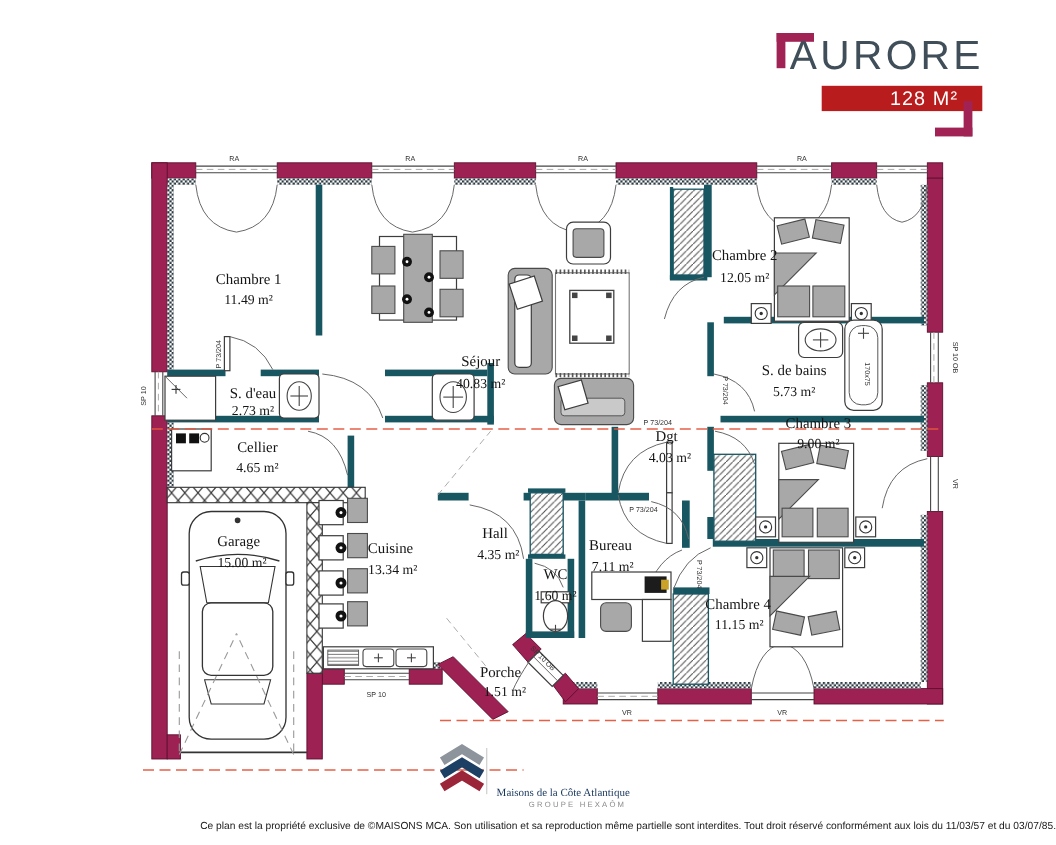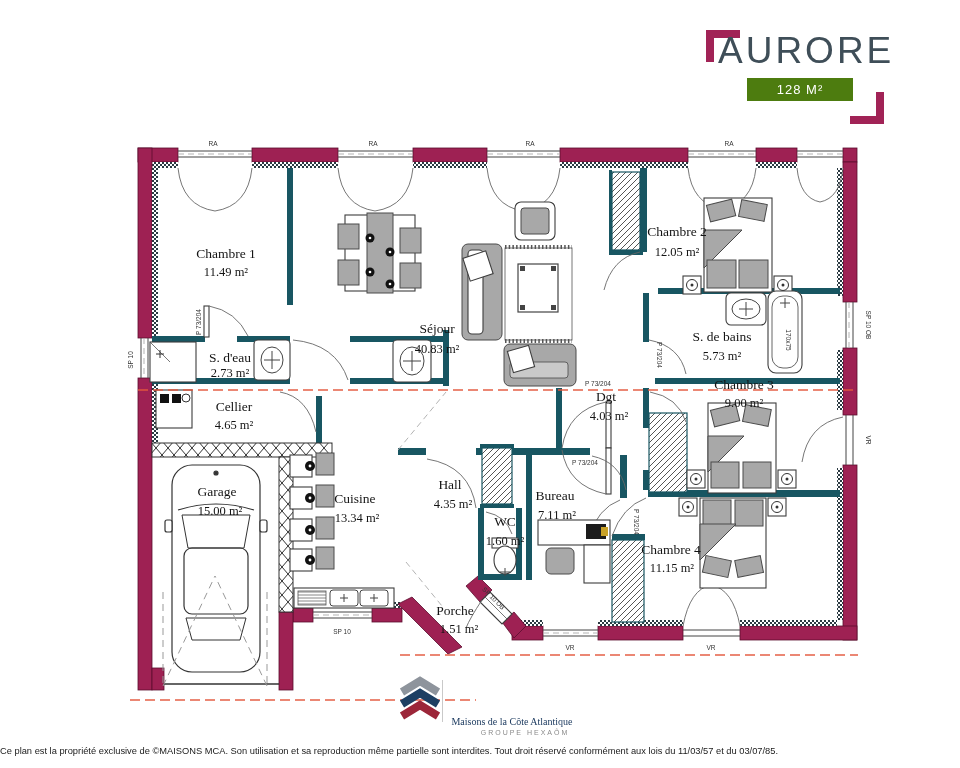--- a/index.html
+++ b/index.html
@@ -4,33 +4,33 @@
 <style>
   html,body{margin:0;padding:0;background:#fff;}
   #canvas{position:relative;width:960px;height:768px;background:#fff;overflow:hidden;
           font-family:"Liberation Serif",serif;}
   
   #brand{position:absolute;left:690px;top:22px;width:210px;height:100px;}
   .bracket{position:absolute;}
   #title{position:absolute;left:28px;top:8px;width:160px;text-align:center;
          font-family:"Liberation Sans",sans-serif;font-size:37px;letter-spacing:3px;
          color:#3f4e58;font-weight:400;}
-  #badge{position:absolute;left:57px;top:56px;width:106px;height:23px;background:#4d7c0f;
-         color:#fff;font-family:"Liberation Sans",sans-serif;font-size:13px;
-         display:flex;align-items:center;justify-content:center;letter-spacing:1px;}
+  #badge{position:absolute;left:57px;top:56px;width:106px;height:23px;background:#b91c1c;
+         color:#fff;font-family:"Liberation Sans",sans-serif;font-size:18px;
+         display:flex;align-items:center;justify-content:center;letter-spacing:1px;padding-left:40px;}
   
   #logo{position:absolute;left:370px;top:674px;width:220px;height:64px;}
   #mca{position:absolute;left:80px;top:2px;font-family:"Liberation Serif",serif;
        font-weight:bold;font-size:36px;color:#17365c;letter-spacing:1px;}
   #mca-sub{position:absolute;left:62px;top:42px;width:160px;text-align:center;
        font-size:10px;color:#17365c;}
   #mca-grp{position:absolute;left:95px;top:55px;width:120px;text-align:center;
        font-family:"Liberation Sans",sans-serif;font-size:7px;color:#8a8a8a;letter-spacing:2px;}
   #logo-divider{position:absolute;left:72px;top:6px;width:1px;height:42px;background:#c9c9c9;}
-  #copyright{position:absolute;left:0;top:746px;width:960px;text-align:left;
+  #copyright{position:absolute;left:0;top:746px;width:960px;text-align:right;
        font-family:"Liberation Sans",sans-serif;font-size:9.3px;color:#1a1a1a;}
   svg text{user-select:none;}
   .rn{font:13.5px "Liberation Serif",serif;fill:#141414;text-anchor:middle;}
   .ra{font:12.5px "Liberation Serif",serif;fill:#141414;text-anchor:middle;}
   .an{font:6.5px "Liberation Sans",sans-serif;fill:#333;text-anchor:middle;}
   .mw{fill:#9e2153;stroke:#5a0e2e;stroke-width:.8;}
   .lw{fill:url(#liner);}
   .tw{fill:#185662;}
   .fw{fill:#fff;stroke:#3d3d3d;stroke-width:1.1;}
   .fg{fill:#a8a8a8;stroke:#4a4a4a;stroke-width:1;}

